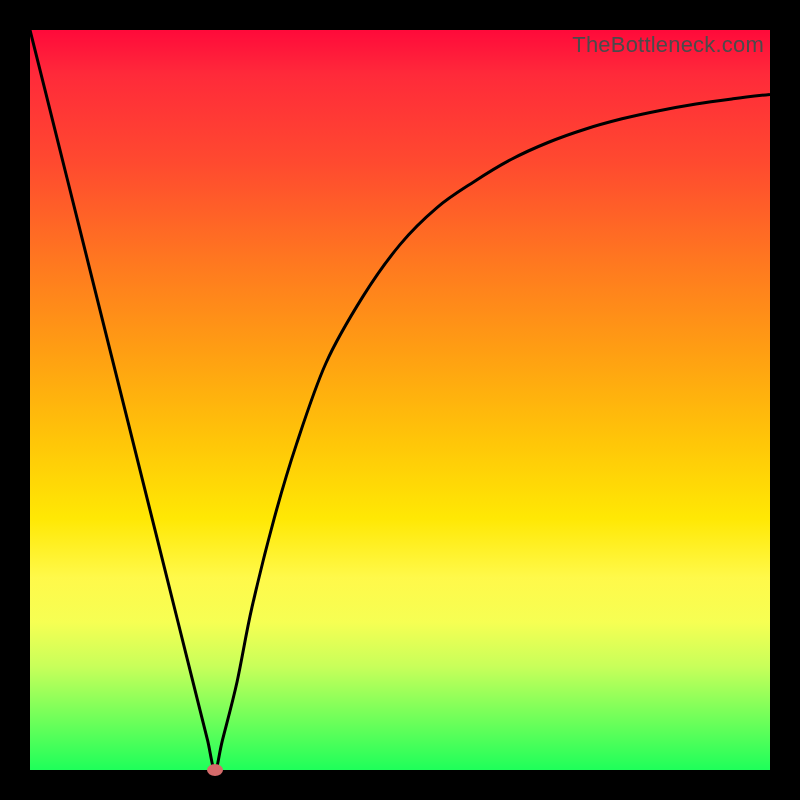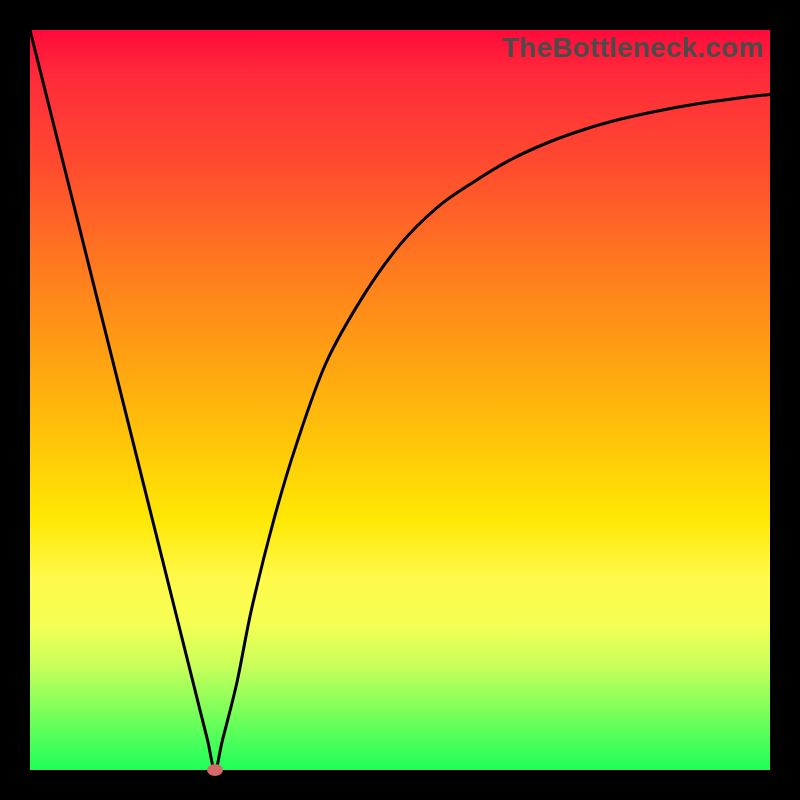--- a/index.html
+++ b/index.html
@@ -38,22 +38,22 @@
       #c8ff5a 86%,
       #7dff5a 92%,
       #1eff5a 100%
     );
   }
   .watermark {
     position: absolute;
     top: 2px;
     right: 6px;
     color: #4b4b4b;
-    font-size: 28px;
-    font-weight: 700;
+    font-size: 22px;
+    font-weight: 400;
     letter-spacing: 0.2px;
     z-index: 10;
   }
   svg.curve {
     position: absolute;
     left: 0;
     top: 0;
     width: 740px;
     height: 740px;
   }

